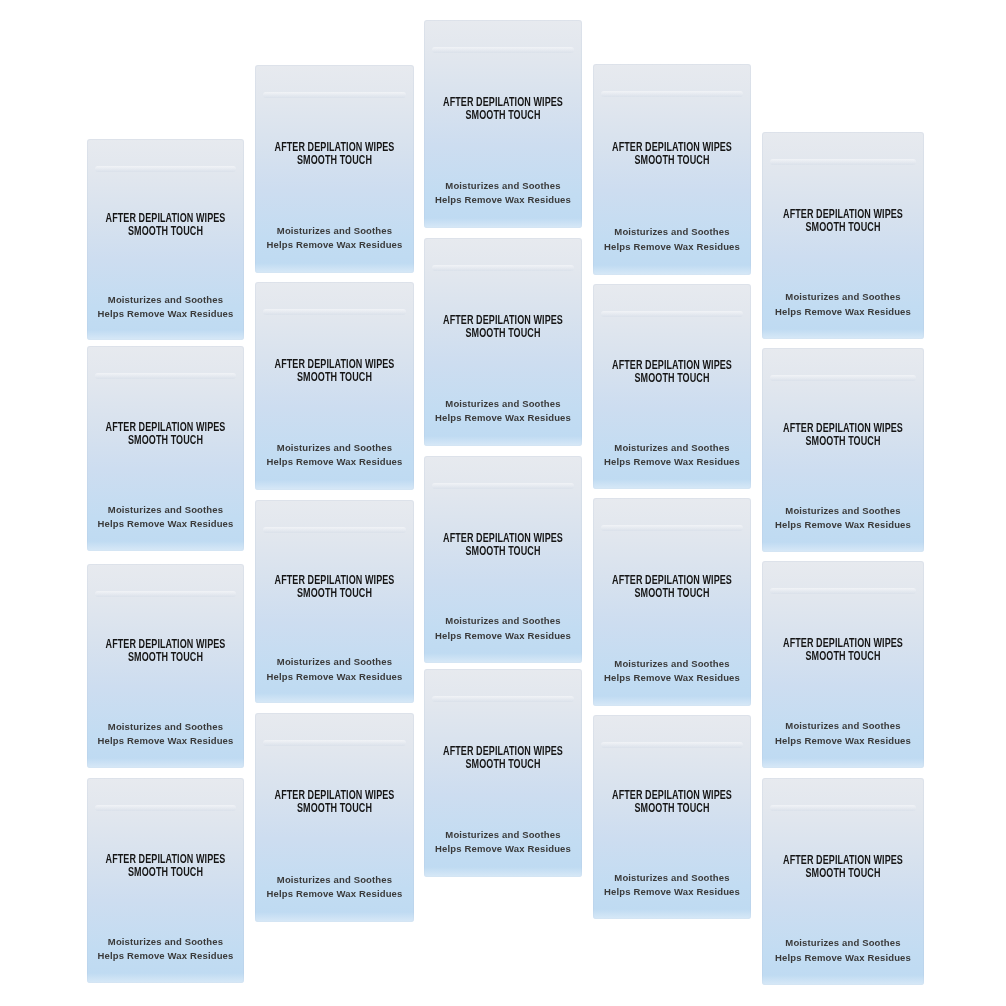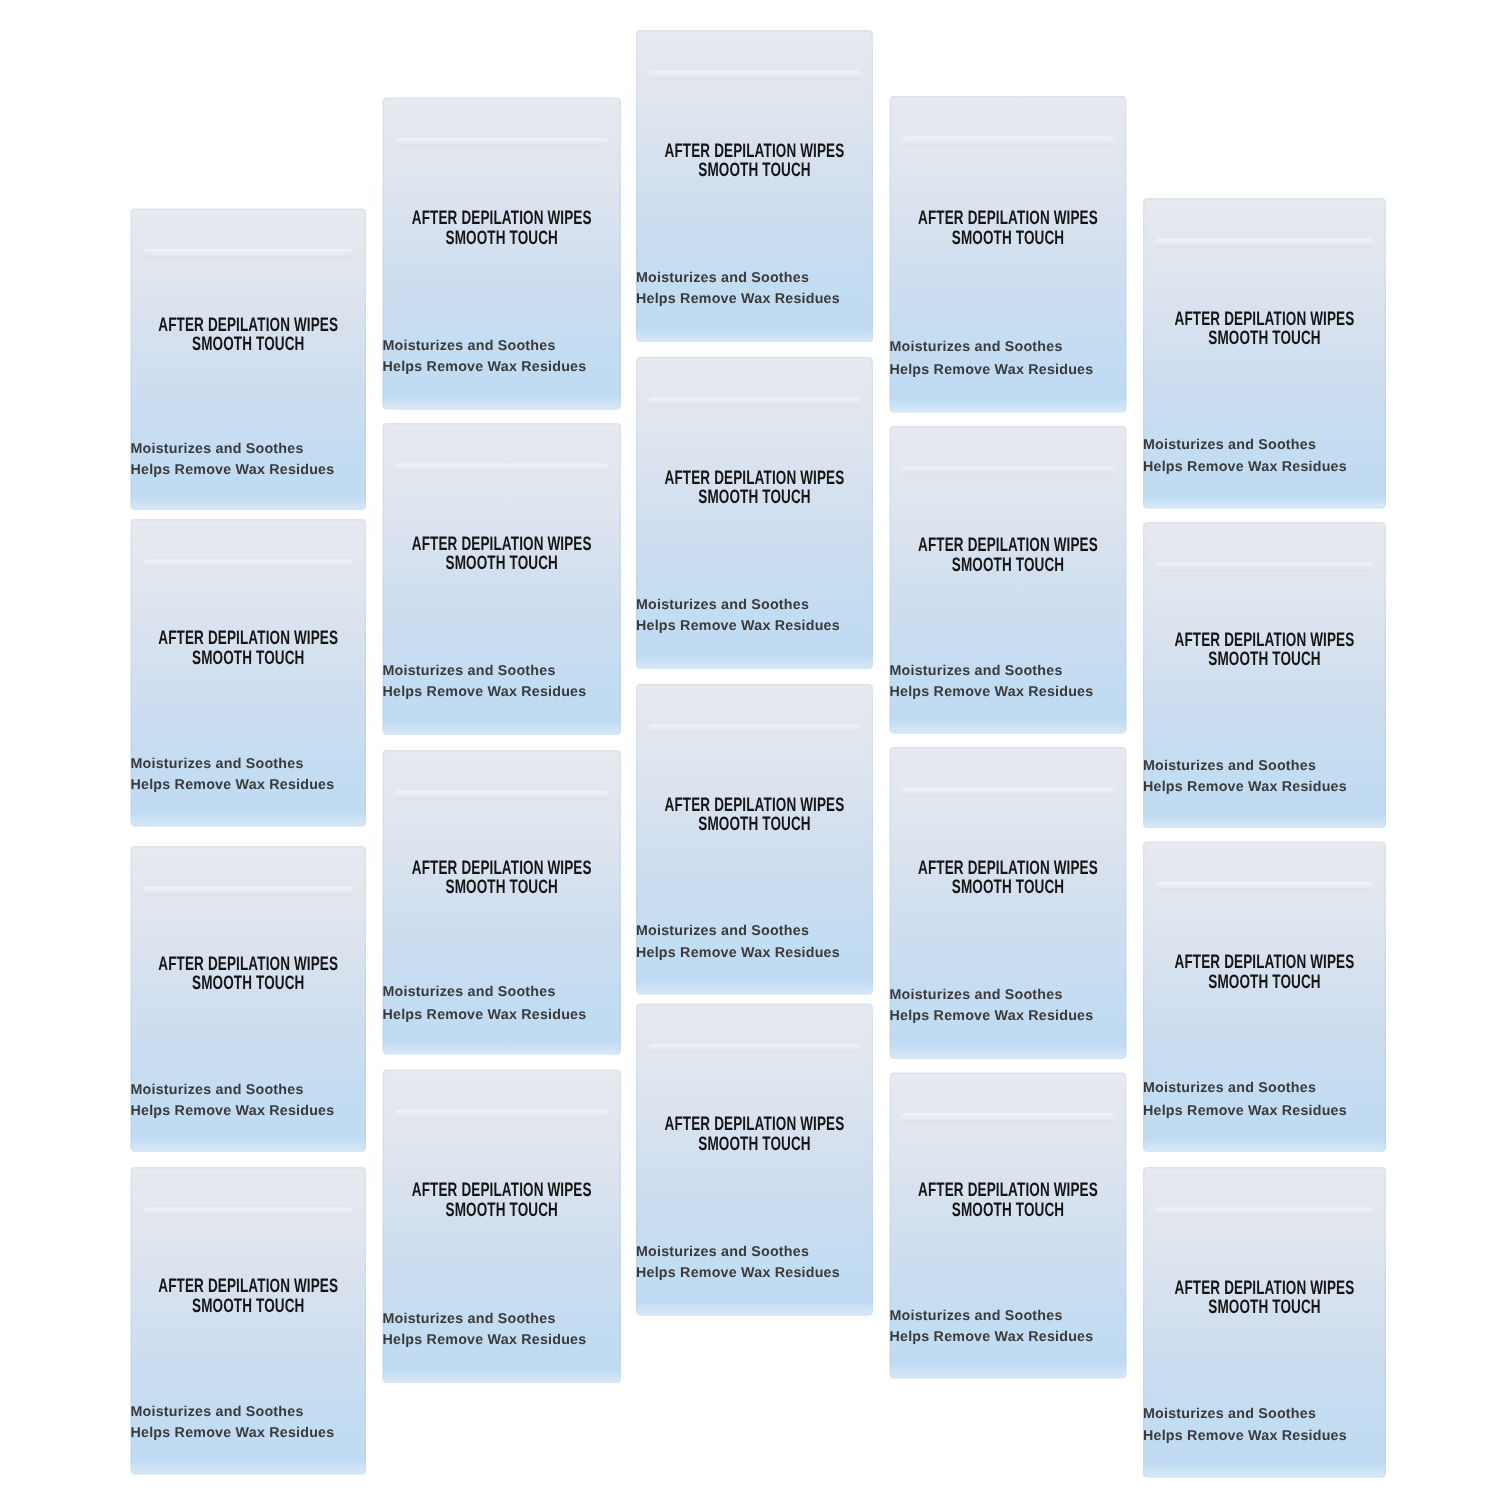--- a/index.html
+++ b/index.html
@@ -60,20 +60,21 @@
     letter-spacing: 0.1px;
     transform: scale(0.82, 1.18);
     transform-origin: 50% 0%;
     white-space: nowrap;
   }
   .pk-sub {
     position: absolute;
     top: 76.5%;
     left: 0;
     right: 0;
+    text-align: center;
     color: #3a3a3a;
     font-weight: 700;
     font-size: 9.5px;
     line-height: 1.5;
     letter-spacing: 0.15px;
     white-space: nowrap;
   }
 </style>
 </head>
 <body>

